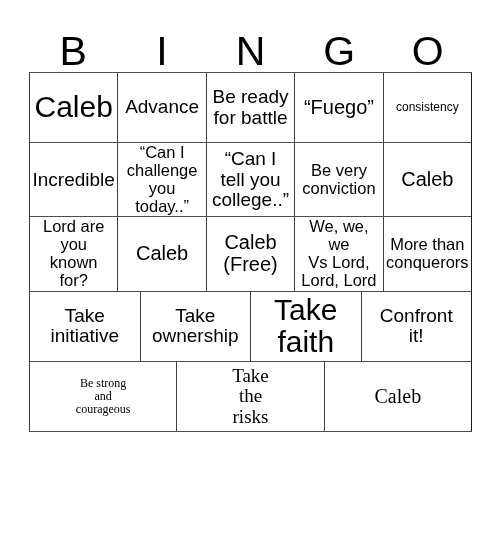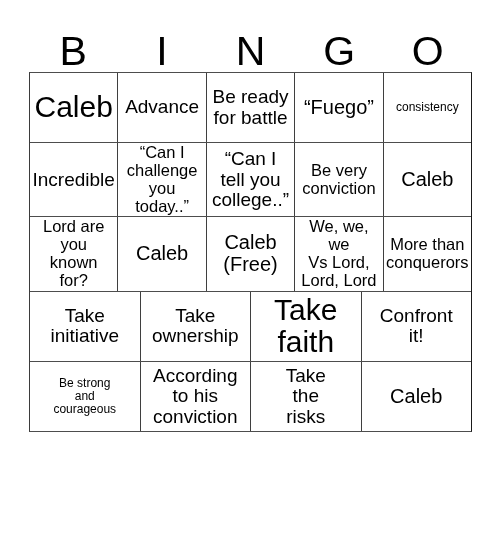--- a/index.html
+++ b/index.html
@@ -60,20 +60,21 @@
     flex-direction: column;
   }
   .grid-row {
     flex: 1 1 0;
     display: flex;
     border-bottom: 1px solid #4d4d4d;
     box-sizing: border-box;
   }
   .grid-row:last-child {
     border-bottom: none;
+    font-family: Liberation Serif, serif;
   }
   .cell {
     flex: 1 1 0;
     border-right: 1px solid #3f3f3f;
     box-sizing: border-box;
     display: flex;
     align-items: center;
     justify-content: center;
     text-align: center;
     padding: 1px 2px;
@@ -200,25 +201,20 @@
         </div>
     </div>
 
     <div class="grid-row">
       <div class="cell fs-xs">
           <span class="cell-text">Be strong
 and
 courageous</span>
         </div>
       <div class="cell fs-md">
-          <span class="cell-text">According
-to his
-conviction</span>
-        </div>
-      <div class="cell fs-md">
           <span class="cell-text">Take
 the
 risks</span>
         </div>
       <div class="cell fs-lg">
           <span class="cell-text">Caleb</span>
         </div>
     </div>
 
   </div>

